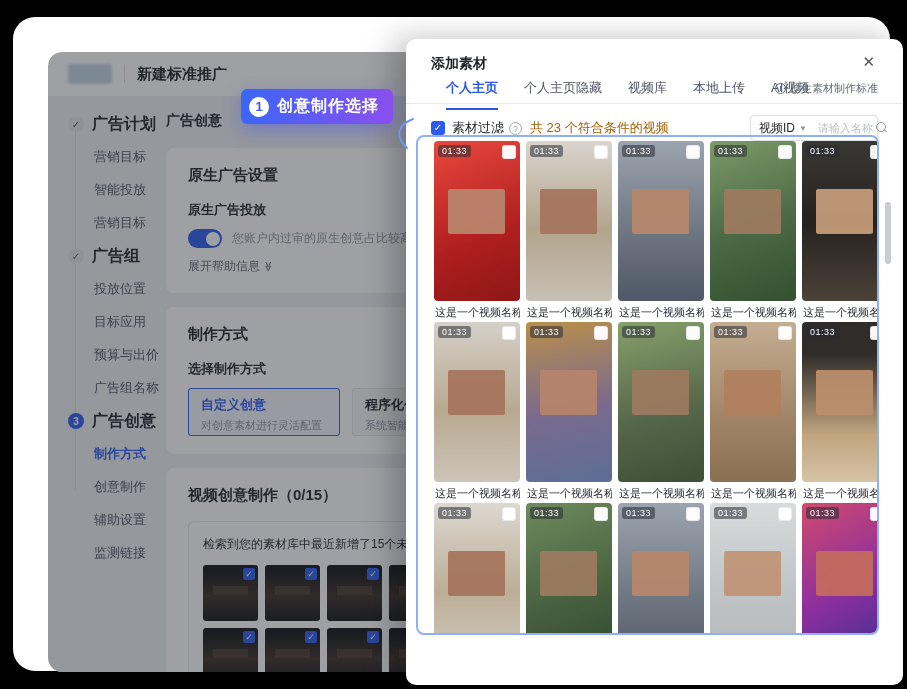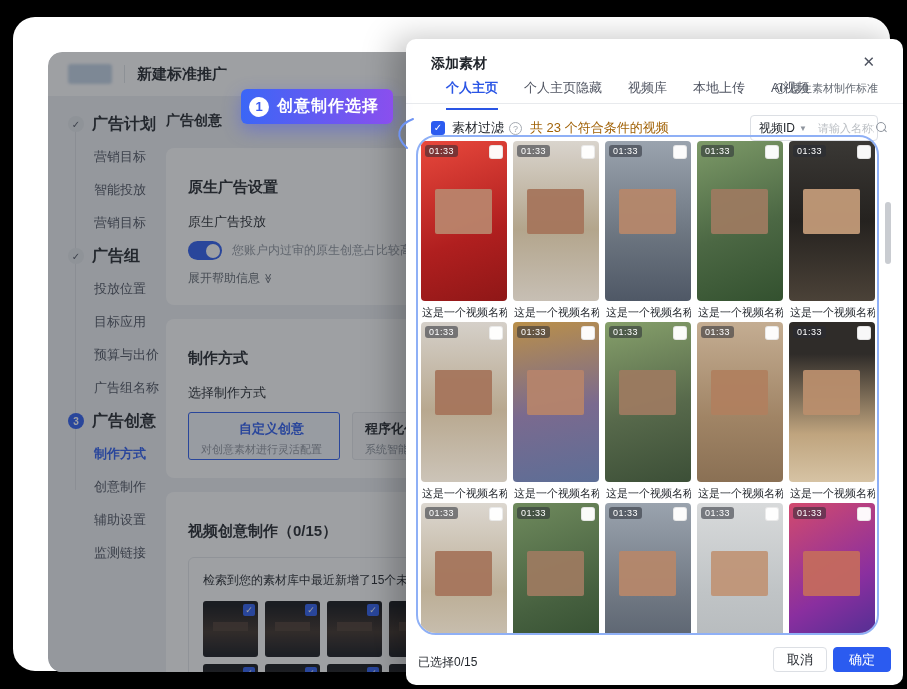--- a/index.html
+++ b/index.html
@@ -22,34 +22,34 @@
   .step-ic { width:16px; height:16px; border-radius:50%; background:#e4e7eb; color:#4e5360; font-size:10px;
              display:flex; align-items:center; justify-content:center; margin-right:8px; flex:0 0 16px; z-index:1; }
   .step-ic.blue { background:#2b5bf0; color:#fff; font-weight:bold; }
   .side-group span.lbl { font-size:16px; font-weight:bold; color:#1f2329; }
   .side-child { padding-left:26px; font-size:13px; color:#4e5360; }
   .side-child.active { color:#2b5bf0; font-weight:bold; }
 
   .main { position:absolute; left:118px; top:60px; width:430px; }
   .page-heading { font-size:14px; font-weight:bold; color:#1f2329; margin-bottom:18px; }
   .card { background:#fff; border-radius:8px; padding:18px 22px; margin-bottom:14px; }
-  .card h3 { font-size:15px; font-weight:bold; color:#1f2329; margin-bottom:16px;margin-top:12px; }
-  .fld-label { font-size:13px; font-weight:normal; color:#1f2329; margin-bottom:10px; }
+  .card h3 { font-size:15px; font-weight:bold; color:#1f2329; margin-bottom:16px; }
+  .fld-label { font-size:13px; font-weight:bold; color:#1f2329; margin-bottom:10px; }
   .toggle-row { display:flex; align-items:center; margin-bottom:10px; }
   .toggle { width:34px; height:19px; border-radius:10px; background:#2b5bf0; position:relative; flex:0 0 34px; }
   .toggle::after { content:""; position:absolute; right:2.5px; top:2.5px; width:14px; height:14px; border-radius:50%; background:#fff; }
   .toggle-hint { font-size:12px; color:#8f959e; margin-left:10px; white-space:nowrap; }
   .expand-help { font-size:12px; color:#646a73; }
   .chev { display:inline-block; transform:rotate(90deg); font-size:10px; }
 
   .opt-row { display:flex; gap:12px; }
   .opt { width:152px; height:48px; border:1px solid #e5e7eb; border-radius:3px; padding:7px 12px; background:#f7f8fa; }
   .opt.sel { border-color:#2b5bf0; background:rgba(43,91,240,.05); }
   .opt .nm { font-size:13px; font-weight:bold; color:#1f2329; }
-  .opt.sel .nm { color:#2b5bf0;margin-left:38px; }
+  .opt.sel .nm { color:#2b5bf0; }
   .opt .ds { font-size:11px; color:#8f959e; margin-top:4px; white-space:nowrap; }
 
   .inner-panel { border:1px solid #e5e7eb; border-radius:6px; padding:14px; margin-top:4px; position:relative; height:196px; overflow:hidden; }
   .notice { font-size:12px; color:#1f2329; margin-bottom:12px; white-space:nowrap; }
   .mini-grid { display:flex; flex-wrap:wrap; gap:7px; width:260px; }
   .mini-thumb { position:relative; width:55px; height:56px; border-radius:3px;
                 background:linear-gradient(180deg,#101114 8%,#3a2c24 55%,#14151a 95%); }
   .mini-thumb::before { content:""; position:absolute; left:18%; top:38%; width:64%; height:16%; background:#4a392f; opacity:.9; }
   .mini-check { position:absolute; right:3px; top:3px; width:12px; height:12px; background:#2b5bf0; border-radius:2px;
                 color:#fff; font-size:9px; line-height:12px; text-align:center; }
@@ -88,22 +88,22 @@
                   display:flex; align-items:center; background:#fff; }
   .s-type { font-size:12px; color:#1f2329; padding:0 4px 0 8px; white-space:nowrap; }
   .s-caret { font-size:8px; color:#8f959e; margin-right:5px; }
   .s-div { width:1px; height:14px; background:#e5e7eb; }
   .s-input { border:none; outline:none; width:64px; font-size:11px; color:#1f2329; padding:0 2px 0 6px; }
   .s-input::placeholder { color:#bbbfc4; }
   .mag { position:relative; width:12px; height:12px; margin-right:6px; flex:0 0 12px; }
   .mag::before { content:""; position:absolute; left:0; top:0; width:8px; height:8px; border:1.4px solid #8f959e; border-radius:50%; }
   .mag::after { content:""; position:absolute; left:7.5px; top:7.5px; width:4px; height:1.4px; background:#8f959e; transform:rotate(45deg); }
 
-  .grid-wrap { position:absolute; left:10px; top:96px; width:463px; height:500px; border:2px solid #8fb0f6; border-radius:20px;
-               padding:4px 0 0 3px; overflow:hidden; }
+  .grid-wrap { position:absolute; left:10px; top:96px; width:463px; height:500px; border:2px solid #8fb0f6; border-radius:8px;
+               padding:4px 0 0 16px; overflow:hidden; }
   .v-grid { display:grid; grid-template-columns:repeat(5,86px); column-gap:6px; row-gap:0; }
   .v-card { width:86px; }
   .v-img { position:relative; width:86px; height:160px; border-radius:4px; overflow:hidden; }
   .v-fig { position:absolute; inset:0; }
   .v-fig::after { content:""; position:absolute; left:16%; top:30%; width:66%; height:28%; border-radius:2px;
                   background:var(--blur,#b08a6e); opacity:.95; }
   .v-dur { position:absolute; left:4px; top:4px; background:rgba(40,44,52,.55); color:#fff; font-size:9px;
            padding:1px 4px; border-radius:3px; letter-spacing:.5px; }
   .v-check { position:absolute; right:4px; top:4px; width:14px; height:14px; background:rgba(255,255,255,.97);
              border:1px solid rgba(0,0,0,.08); border-radius:3px; cursor:pointer; }
@@ -382,21 +382,16 @@
               <div class="v-img">
                 <div class="v-fig" style="background: linear-gradient(150deg, rgb(210, 74, 110), rgb(138, 47, 159) 55%, rgb(60, 47, 143)); --blur: #c46a5e;"></div>
                 <span class="v-dur">01:33</span>
                 <span class="v-check"></span>
               </div>
             </div>
           </div>
       </div>
       <div class="m-scrollbar"></div>
 
-      <div class="m-footer">
-        <div class="sel-text">已选择0/15</div>
-        <div class="btn cancel">取消</div>
-        <div class="btn ok">确定</div>
-      </div>
     </div>
 
   </div>
 </div>
 
 </body></html>

